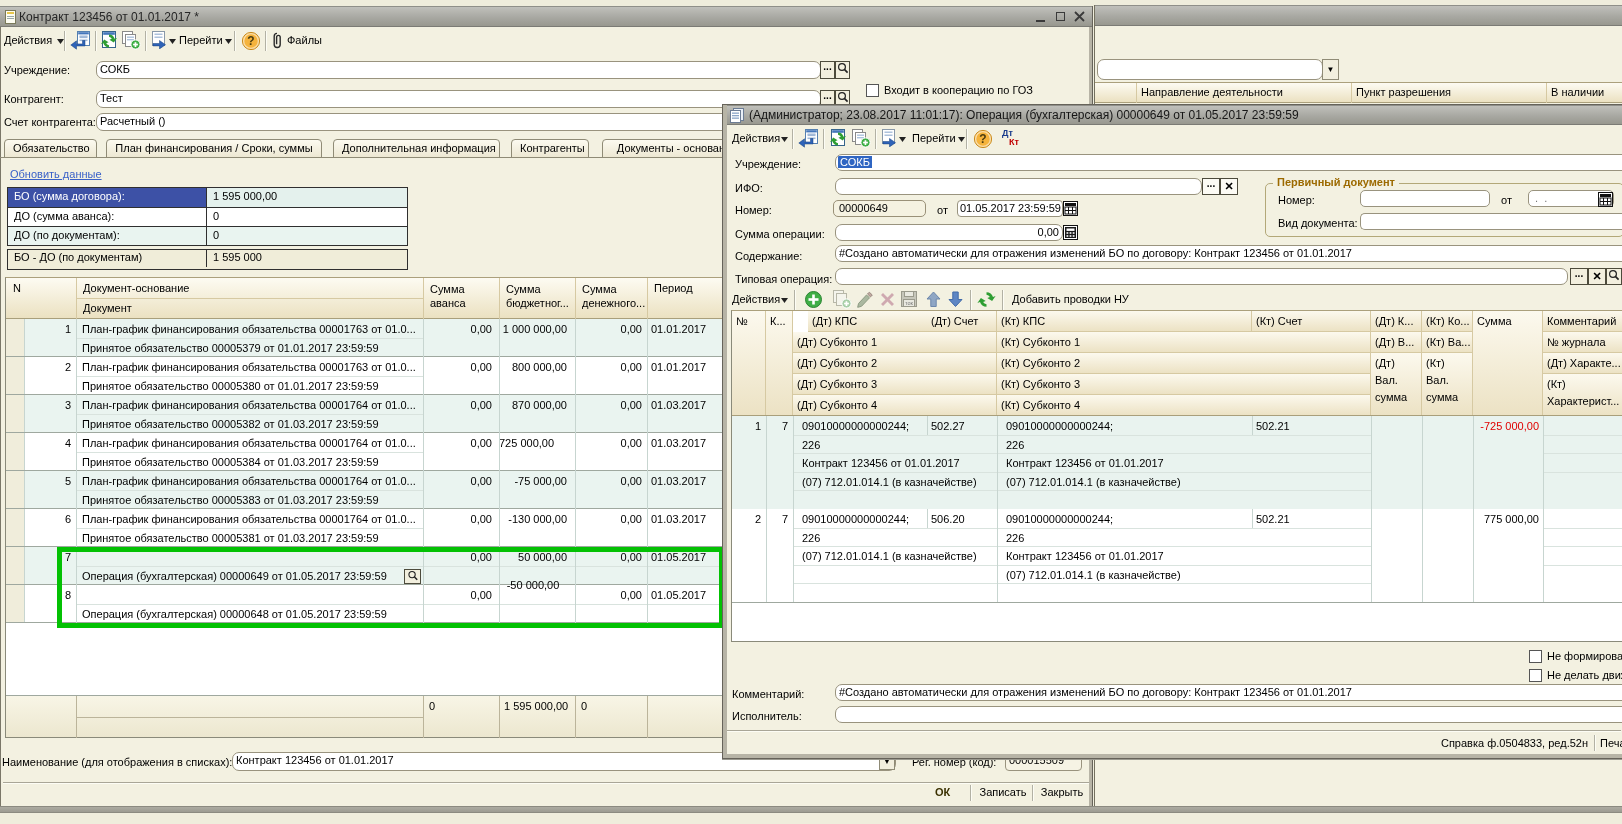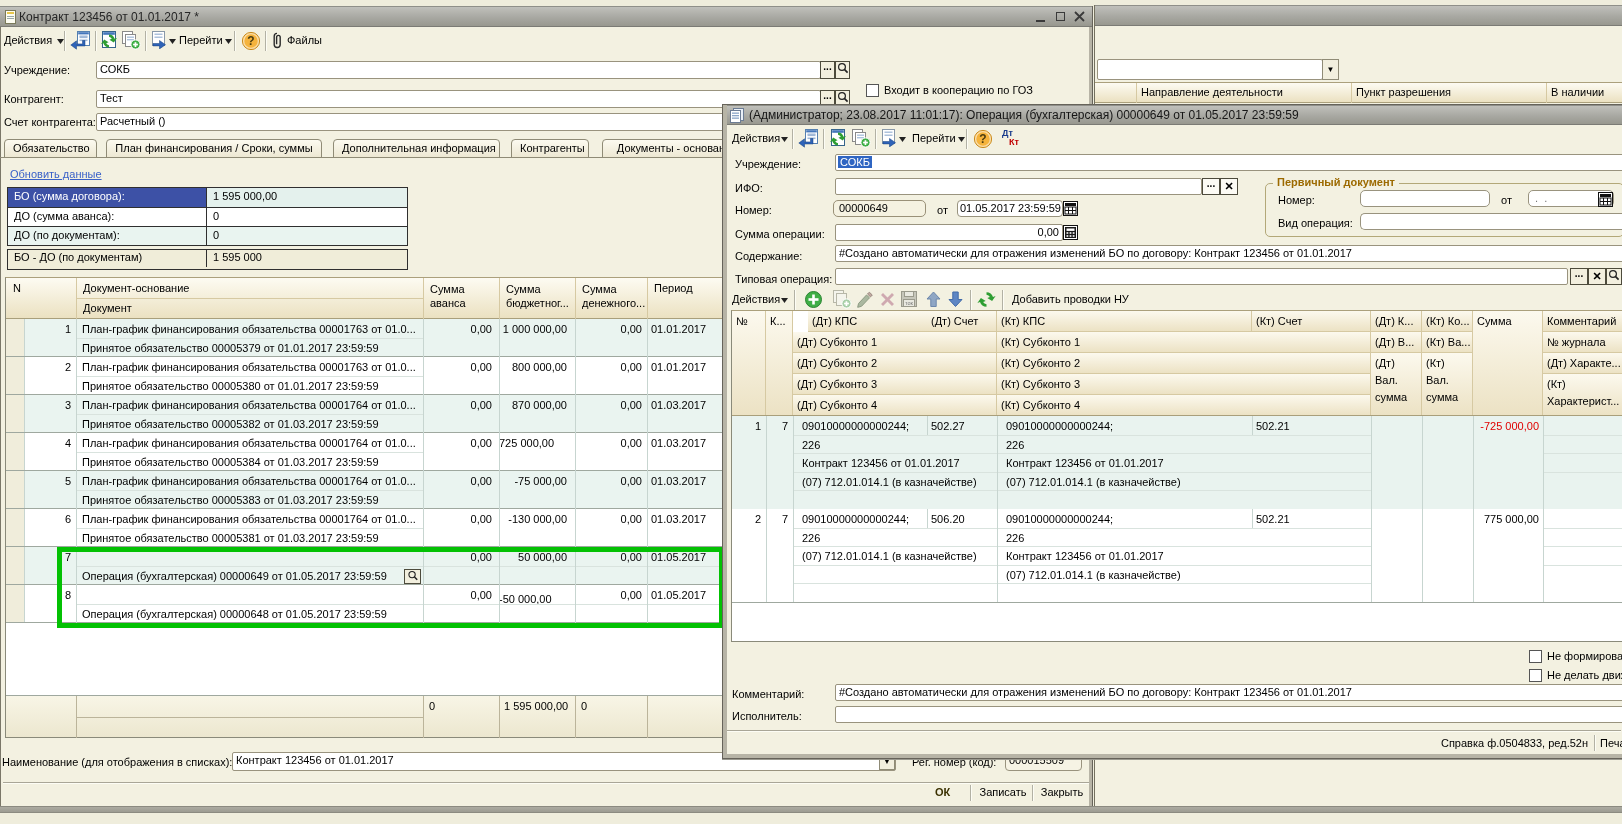--- a/index.html
+++ b/index.html
@@ -1,21 +1,21 @@
 <!DOCTYPE html>
 <html><head><meta charset="utf-8">
 <style>
 *{margin:0;padding:0;box-sizing:border-box}
 html,body{width:1622px;height:824px}
 body{position:relative;overflow:hidden;background:#EFEDDC;font-family:"Liberation Sans",sans-serif;font-size:11px;color:#000}
 .a{position:absolute}
 .nw{white-space:nowrap;overflow:hidden}
 .win{position:absolute;background:#F3F1E1}
 .tbar{position:absolute;background:linear-gradient(#C0C0BB,#A8A8A2 55%,#98988F);border-top:1px solid #8F8F89;border-bottom:1px solid #7B7B75;color:#161616;font-weight:normal}
-.in{position:absolute;background:#fff;border:1px solid #99937E;border-radius:2px;line-height:13px;padding:1px 3px;white-space:nowrap;overflow:hidden}
+.in{position:absolute;background:#fff;border:1px solid #99937E;border-radius:7px;line-height:13px;padding:1px 3px;white-space:nowrap;overflow:hidden}
 .rin{position:absolute;background:#F5F2E1;border:1px solid #9A9178;border-radius:5px;line-height:13px;padding:1px 5px;white-space:nowrap;overflow:hidden}
 .btn{position:absolute;background:#F2EFDE;border:1px solid #4D4B3C;text-align:center;font-size:10px;line-height:13px;overflow:hidden}
 .hdr{background:linear-gradient(#FDFBF2,#EBE1C1)}
 .hc{position:absolute;background:linear-gradient(#FCF9EE,#ECE2C4);border-right:1px solid #D6C9A2;border-bottom:1px solid #D6C9A2;overflow:hidden}
 .hc div{padding:3px 4px 0 4px;line-height:14px;white-space:nowrap}
 .lnk{color:#3A61C8;text-decoration:underline}
 .vsep{position:absolute;width:1px;background:#B2B1A4;box-shadow:1px 0 0 #FDFDF5}
 .tsep{position:absolute;height:1px;background:#A9A697;box-shadow:0 1px 0 #FDFDF5}
 .ct{position:absolute;white-space:nowrap;overflow:hidden;line-height:18px}
 .tab{position:absolute;height:19px;white-space:nowrap;background:linear-gradient(#FCFAF0,#EDE8D3);border:1px solid #8F8B76;border-radius:4px 4px 0 0;text-align:center;line-height:17px;padding:0 8px}
@@ -246,21 +246,21 @@
       <div class="ct" style="left:493px;top:229px;width:68px;text-align:right">50 000,00</div>
       <div class="ct" style="left:569px;top:229px;width:67px;text-align:right">0,00</div>
       <div class="ct" style="left:645px;top:229px">01.05.2017</div>
       <div class="gh" style="left:70px;top:247px;width:647px"></div>
       <div class="gg" style="left:0;top:265px;width:717px"></div>
       <div class="a" style="left:0;top:266px;width:717px;height:38px;background:#FFFFFF"></div>
       <div class="a" style="left:0;top:266px;width:19px;height:37px;background:#F0EDDB;border-right:1px solid #C7D5D0"></div>
       <div class="ct" style="left:19px;top:267px;width:46px;text-align:right">8</div>
       <div class="ct" style="left:76px;top:286px;width:330px">Операция (бухгалтерская) 00000648 от 01.05.2017 23:59:59</div>
       <div class="ct" style="left:417px;top:267px;width:69px;text-align:right">0,00</div>
-      <div class="ct" style="left:493px;top:271px;width:68px;text-align:left">-50 000,00</div>
+      <div class="ct" style="left:493px;top:257px;width:68px;text-align:center">-50 000,00</div>
       <div class="ct" style="left:569px;top:267px;width:67px;text-align:right">0,00</div>
       <div class="ct" style="left:645px;top:267px">01.05.2017</div>
       <div class="gh" style="left:70px;top:285px;width:647px"></div>
       <div class="gg" style="left:0;top:303px;width:717px"></div>
       <div class="btn" style="left:398px;top:250px;width:17px;height:15px;background:#F2EFDE"><svg width="12" height="12" viewBox="0 0 12 13">
             <circle cx="5" cy="5" r="3.4" fill="none" stroke="#222" stroke-width="1.2"></circle>
             <line x1="7.6" y1="7.6" x2="10.6" y2="10.6" stroke="#222" stroke-width="1.6"></line>
           </svg></div>
       <div class="gl" style="left:70px;top:0;width:1px;height:304px"></div>
       <div class="gl" style="left:417px;top:0;width:1px;height:304px"></div>
@@ -377,21 +377,21 @@
   <div class="in" style="left:638px;top:86px;width:130px;height:17px;border-radius:5px"></div>
   <div class="lab" style="left:779px;top:90px">от</div>
   <div class="in" style="left:806px;top:86px;width:86px;height:17px;border-radius:5px;color:#777">&nbsp;.&nbsp;&nbsp;.</div>
   <div class="a" style="left:876px;top:88px;width:15px;height:15px;background:#fff;border:1px solid #111"><svg width="13" height="13">
         <rect x="1" y="1" width="11" height="3" fill="#111"></rect>
         <rect x="1" y="5" width="11" height="7" fill="none" stroke="#111"></rect>
         <line x1="4.5" y1="5" x2="4.5" y2="12" stroke="#111"></line>
         <line x1="8.5" y1="5" x2="8.5" y2="12" stroke="#111"></line>
         <line x1="1" y1="8.5" x2="12" y2="8.5" stroke="#111"></line>
       </svg></div>
-  <div class="lab" style="left:556px;top:113px">Вид операция:</div>
+  <div class="lab" style="left:556px;top:113px">Вид документа:</div>
   <div class="in" style="left:638px;top:109px;width:264px;height:17px;border-radius:5px 0 0 5px;border-right:0"></div>
   <div class="lab" style="left:13px;top:100px">Номер:</div>
   <div class="rin" style="left:111px;top:96px;width:93px;height:17px">00000649</div>
   <div class="lab" style="left:215px;top:100px">от</div>
   <div class="in" style="left:235px;top:96px;width:106px;height:17px;border-radius:4px;padding:1px 2px">01.05.2017 23:59:59</div>
   <div class="a" style="left:341px;top:97px;width:15px;height:15px;background:#fff;border:1px solid #111"><svg width="13" height="13">
         <rect x="1" y="1" width="11" height="3" fill="#111"></rect>
         <rect x="1" y="5" width="11" height="7" fill="none" stroke="#111"></rect>
         <line x1="4.5" y1="5" x2="4.5" y2="12" stroke="#111"></line>
         <line x1="8.5" y1="5" x2="8.5" y2="12" stroke="#111"></line>

